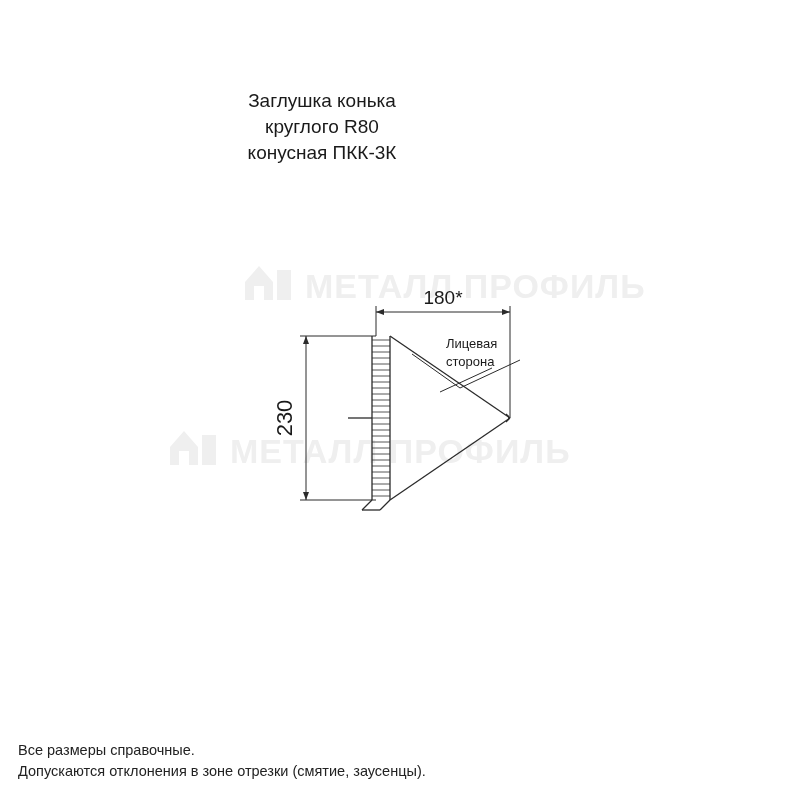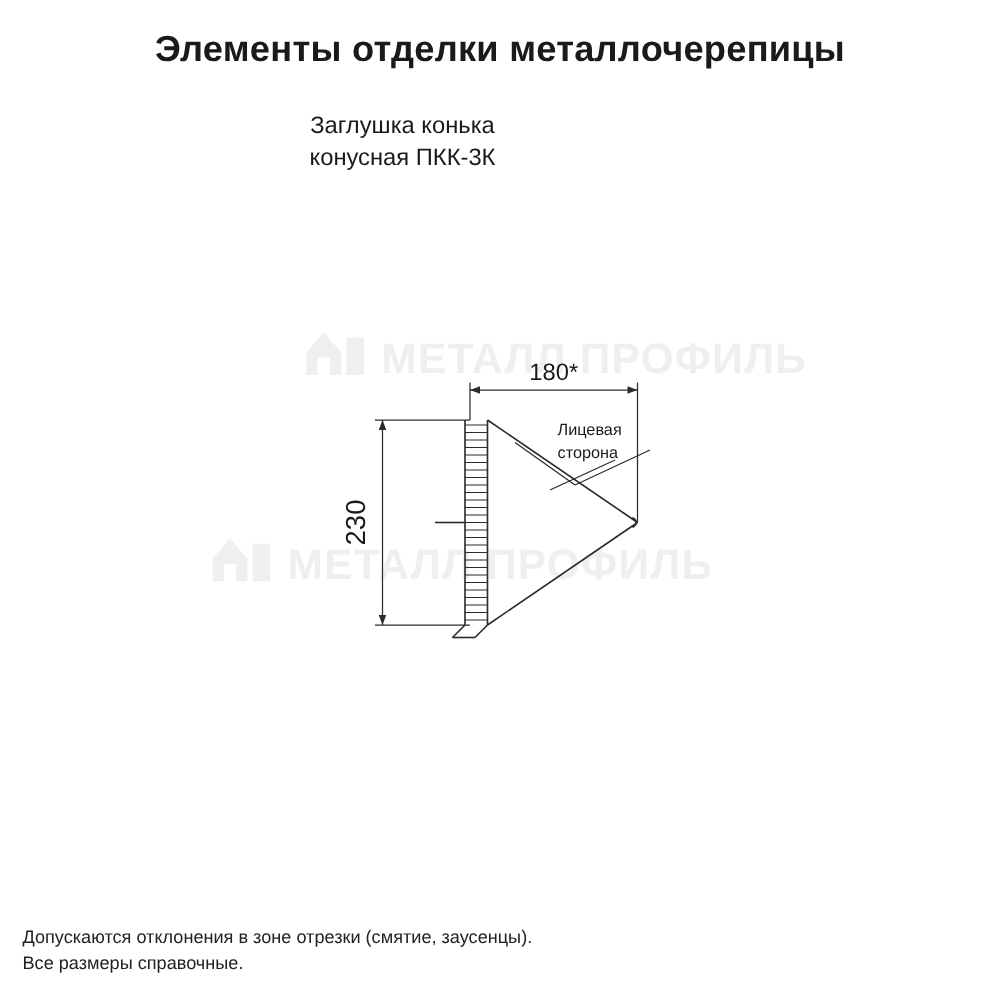--- a/index.html
+++ b/index.html
@@ -72,24 +72,24 @@
     fill: #efefef;
     font-size: 34px;
     letter-spacing: 1px;
   }
 </style>
 </head>
 <body>
 
 <div class="page">
 
-  <div class="title">Элементы отделки металлочерепицы</div>
 
   <div class="subtitle-block">
     <div>Заглушка конька</div>
+    <div>круглого R80</div>
     <div class="subtitle-line3">конусная  ПКК-3К</div>
   </div>
 
   <div class="watermarks">
     <svg width="580" height="300" viewBox="0 0 580 300">
       <g>
         <g transform="translate(105,30)">
           <path d="M0,22 L14,6 L28,22 L28,40 L19,40 L19,26 L9,26 L9,40 L0,40 Z" fill="#efefef"></path>
           <path d="M32,10 L46,10 L46,40 L32,40 Z" fill="#efefef"></path>
         </g>
@@ -179,17 +179,17 @@
         <line x1="320" y1="146" x2="380" y2="118"></line>
         <line x1="300" y1="150" x2="352" y2="126"></line>
       </g>
       <text x="306" y="106" font-family="'Liberation Sans', sans-serif" font-size="13" fill="#1a1a1a">Лицевая</text>
       <text x="306" y="124" font-family="'Liberation Sans', sans-serif" font-size="13" fill="#1a1a1a">сторона</text>
 
     </svg>
   </div>
 
   <div class="footnotes">
+    <div>Все размеры справочные.</div>
     <div>Допускаются отклонения в зоне отрезки (смятие, заусенцы).</div>
-    <div>Все размеры справочные.</div>
   </div>
 
 </div>
 
 </body></html>

